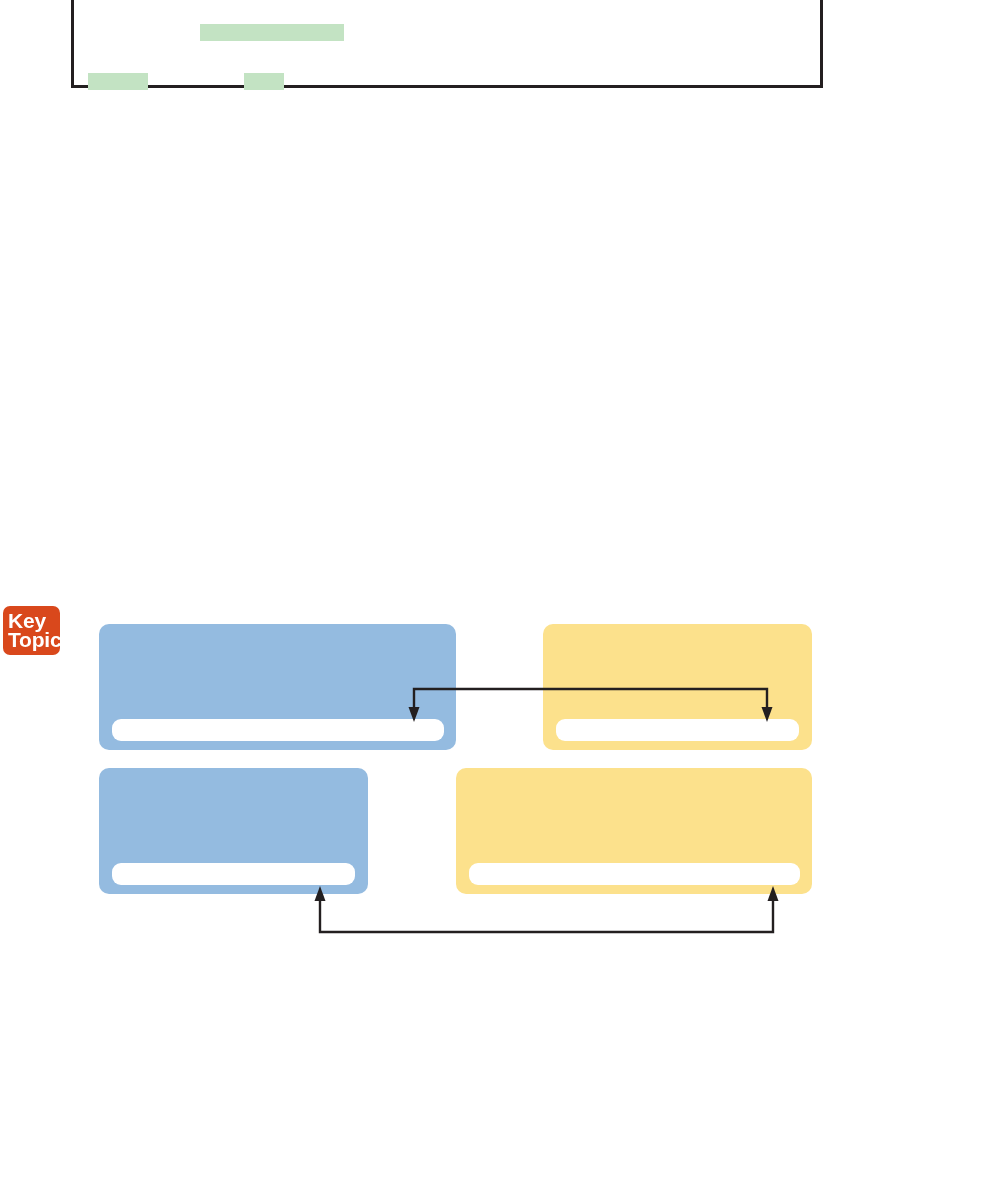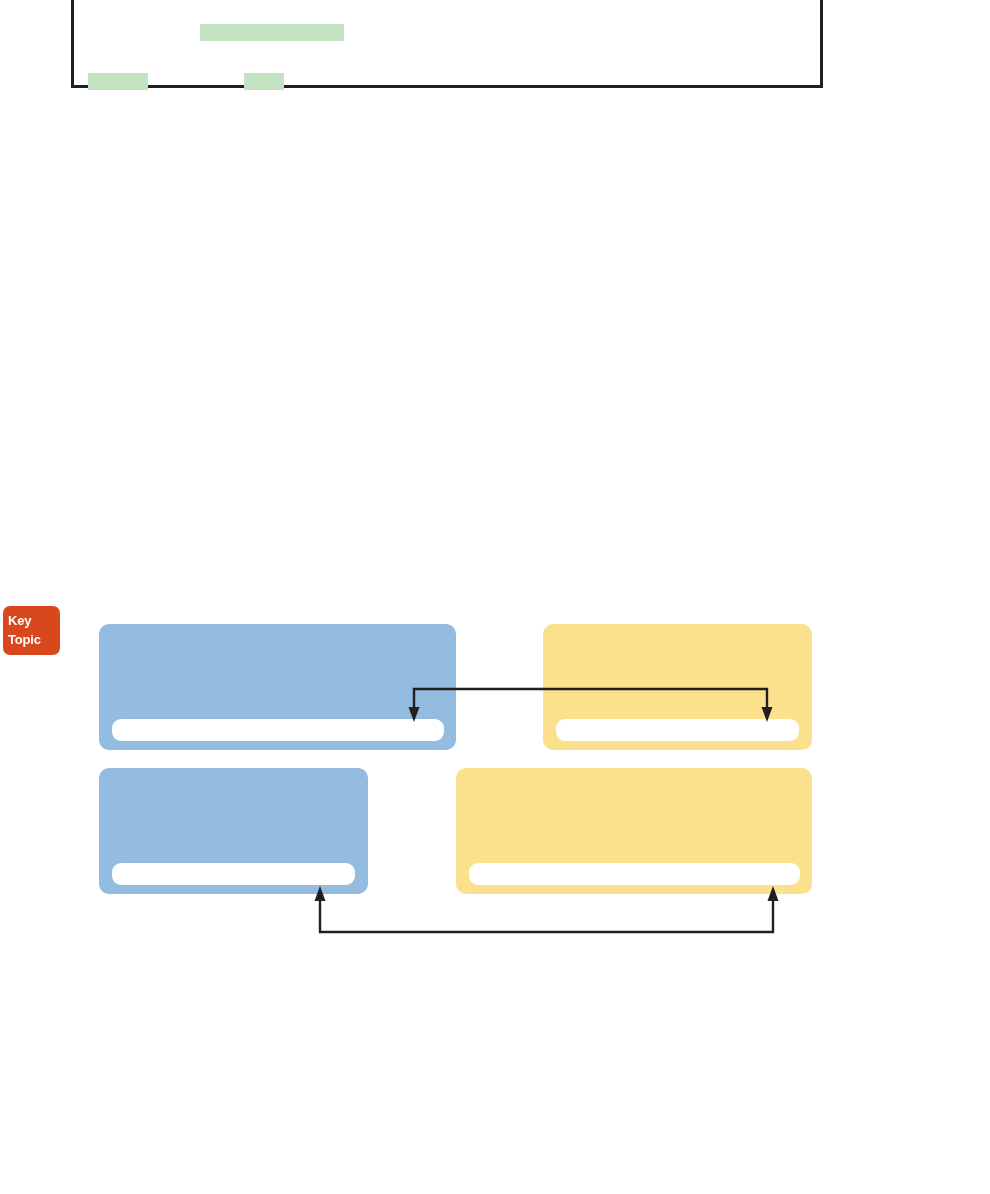--- a/index.html
+++ b/index.html
@@ -41,21 +41,21 @@
     position: absolute;
     left: 3px;
     top: 606px;
     width: 57px;
     height: 49px;
     background: #d9481c;
     border-radius: 7px;
     color: #ffffff;
     font-family: "Liberation Sans", sans-serif;
     font-weight: bold;
-    font-size: 13px;
+    font-size: 21px;
     line-height: 19px;
     letter-spacing: -0.2px;
     text-align: left;
     padding: 5px 0 0 5px;
     box-sizing: border-box;
     user-select: none;
   }
   .key-topic-badge .kt-line {
     display: block;
   }

